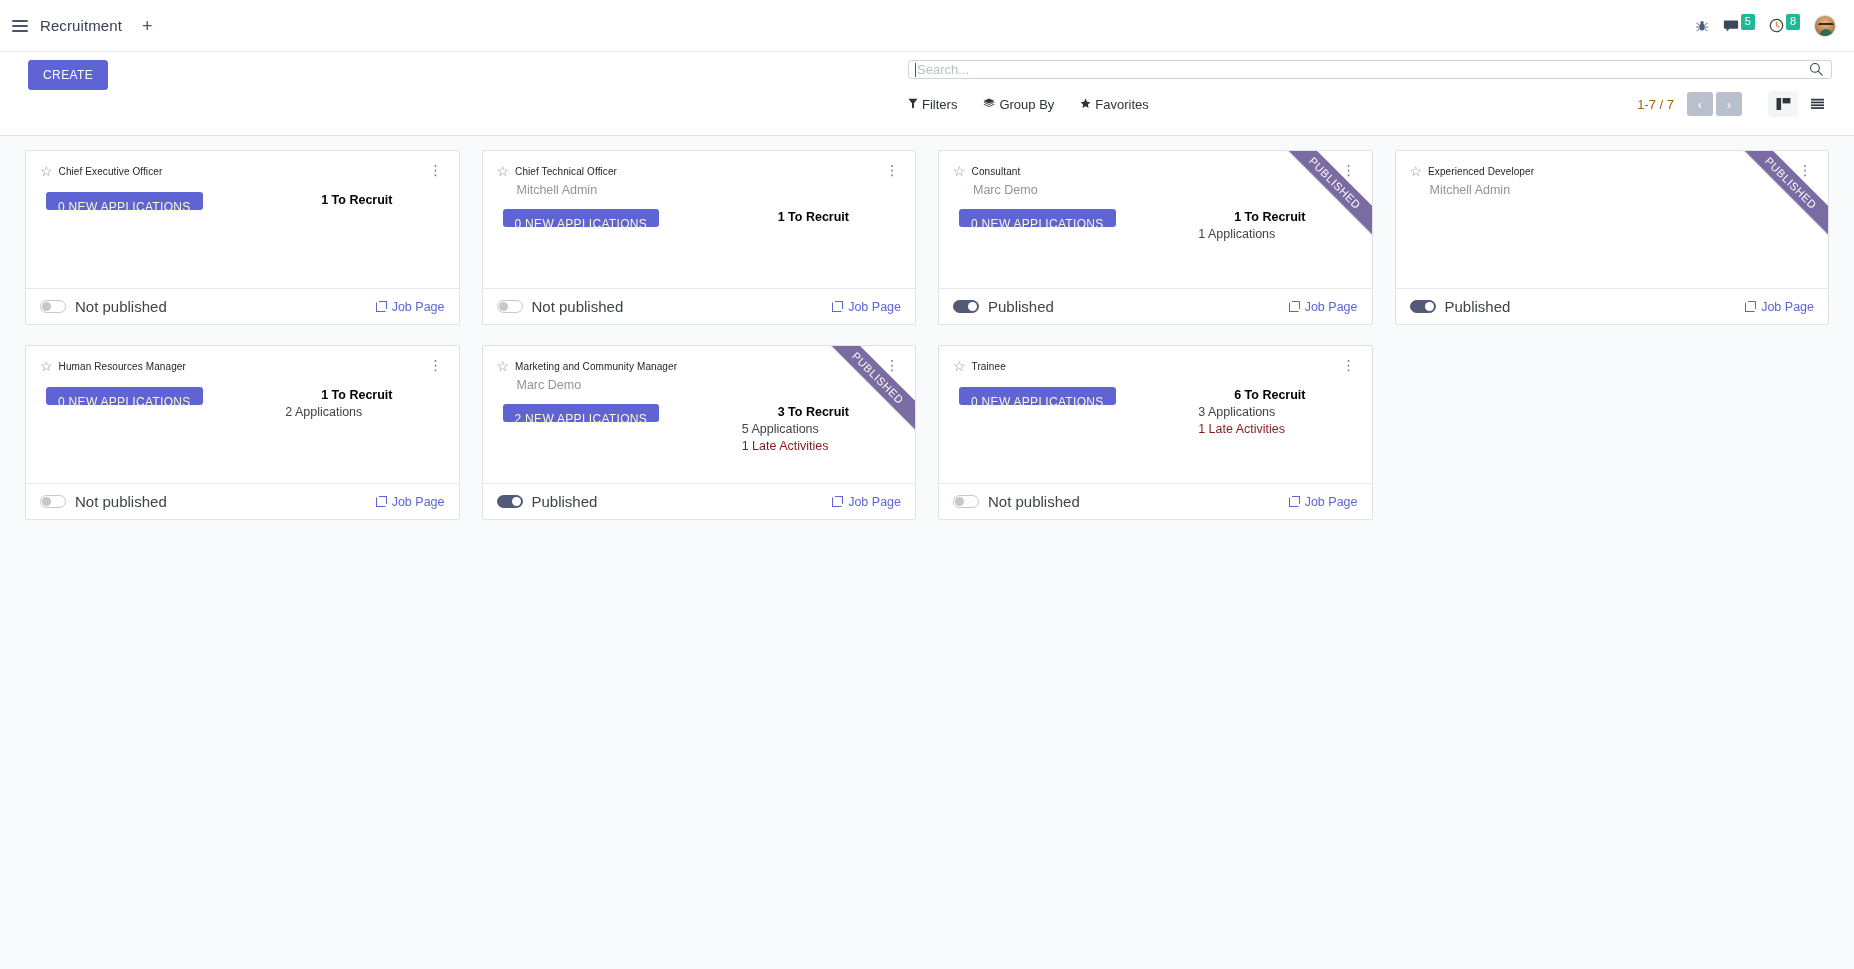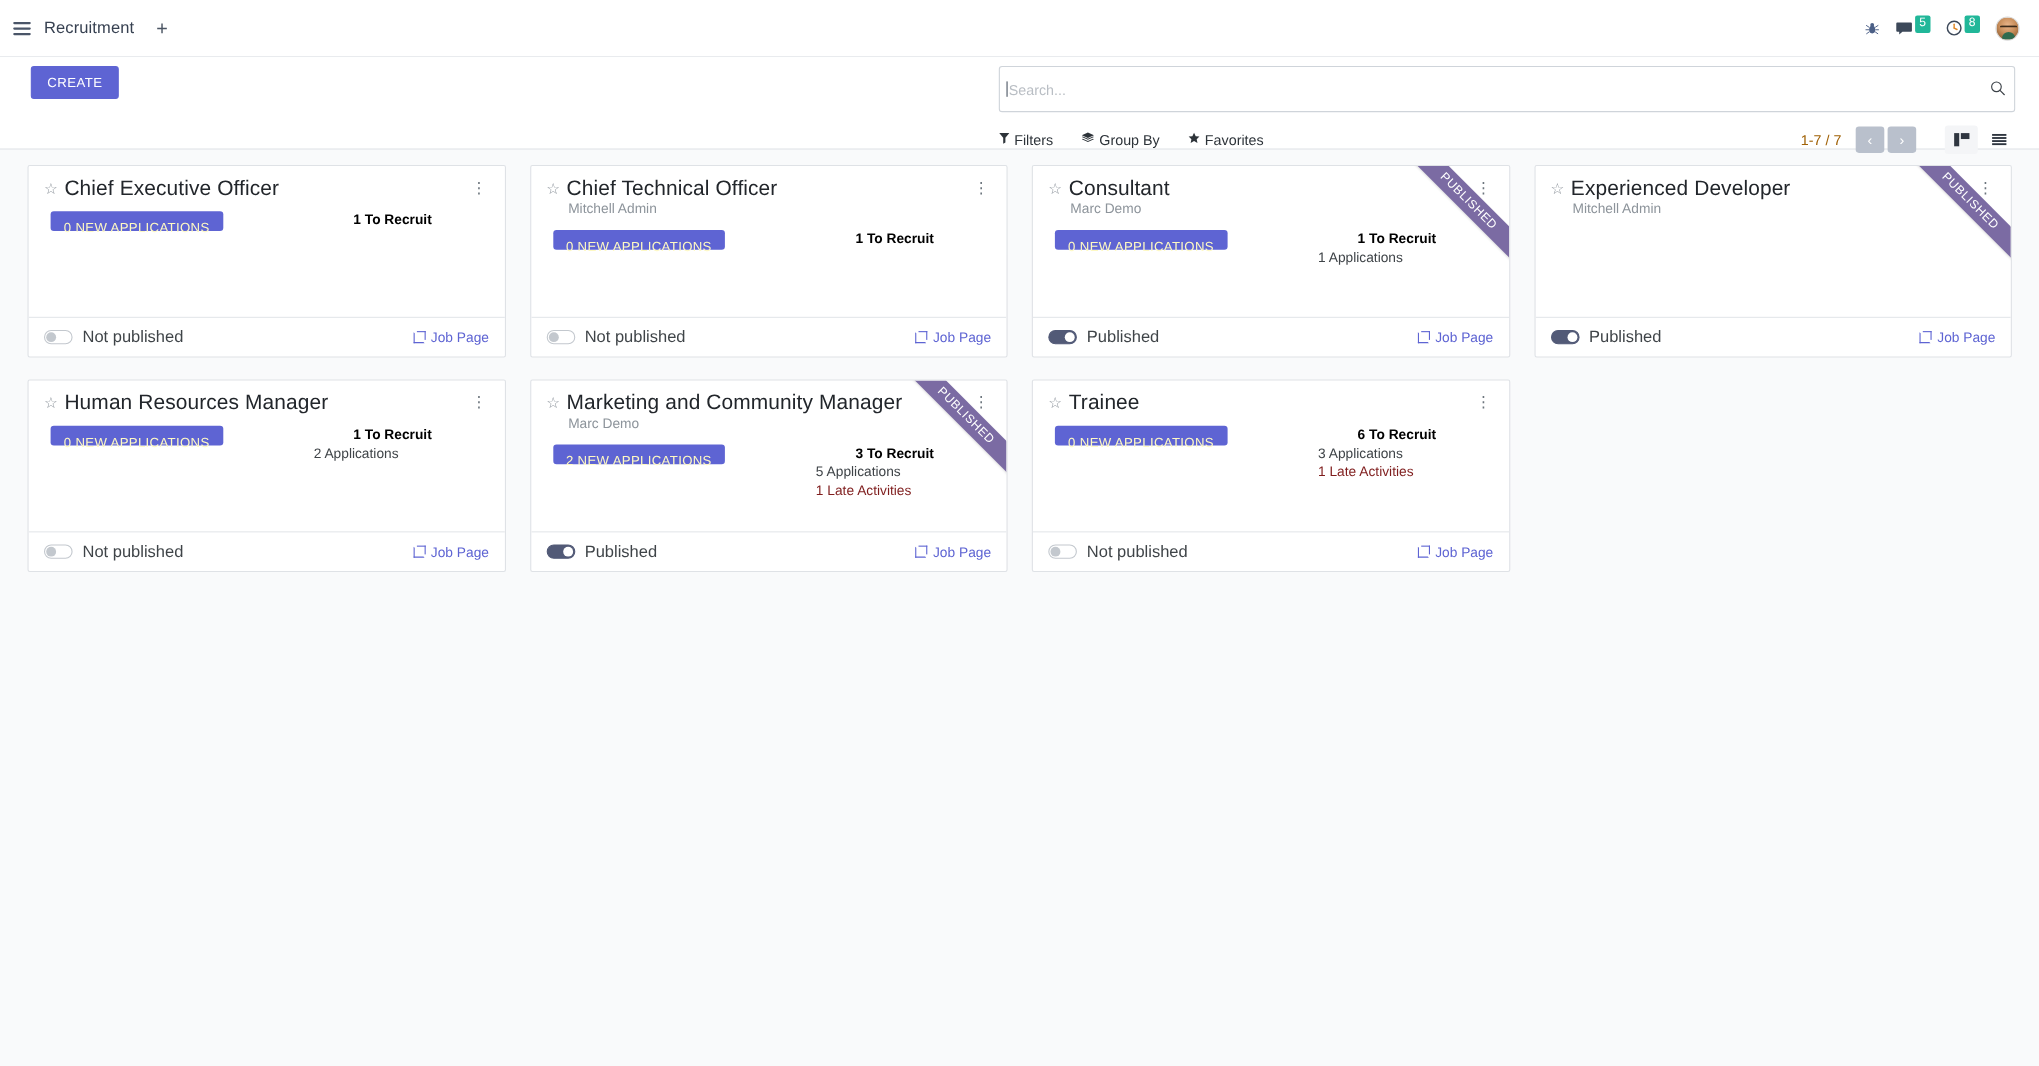--- a/index.html
+++ b/index.html
@@ -78,21 +78,21 @@
   .btn-create {
     background: #5e64d3; color: #ffffff;
     border: 1px solid #5e64d3; border-radius: 3px;
     font-size: 12px; padding: 7px 14px 7px 14px;
     letter-spacing: .4px; cursor: pointer;
     font-family: "Liberation Sans", sans-serif;
   }
   .cp-right { flex: 1; display: flex; flex-direction: column; }
   .searchwrap {
     border: 1px solid #cfd4da; border-radius: 3px;
-    height: 42px; display: flex; align-items: center;
+    height: 19px; display: flex; align-items: center;
     padding: 0 8px 0 6px; background: #fff; position: relative;
   }
   .searchwrap .caret {
     width: 1px; height: 14px; background: #4b5563; margin-right: 1px;
   }
   .search-input {
     border: none; outline: none; flex: 1;
     font-size: 13px; color: #2b2f33;
     font-family: "Liberation Sans", sans-serif;
     background: transparent; padding: 0;
@@ -147,21 +147,21 @@
     display: flex; flex-direction: column;
     min-height: 175px;
   }
   .card-body { padding: 12px 14px 4px 14px; flex: 1; position: relative; }
   .card-titlerow { display: flex; align-items: flex-start; }
   .star {
     color: #8a9199; font-size: 14px; line-height: 16px; margin-right: 6px;
     cursor: pointer; flex: none;
   }
   .card-title {
-    font-size: 19px; color: #22262b; font-weight: 400; line-height: 18px;
+    font-size: 10px; color: #22262b; font-weight: 400; line-height: 18px;
     letter-spacing: .1px;
   }
   .kebab {
     margin-left: auto; color: #6c757d; font-size: 14px; line-height: 14px;
     cursor: pointer; padding: 0 2px; letter-spacing: 0; position: relative; z-index: 5;
   }
   .card-sub {
     font-size: 12.5px; color: #8d949b; margin: 1px 0 0 20px; line-height: 16px;
   }
   .card-mid {

